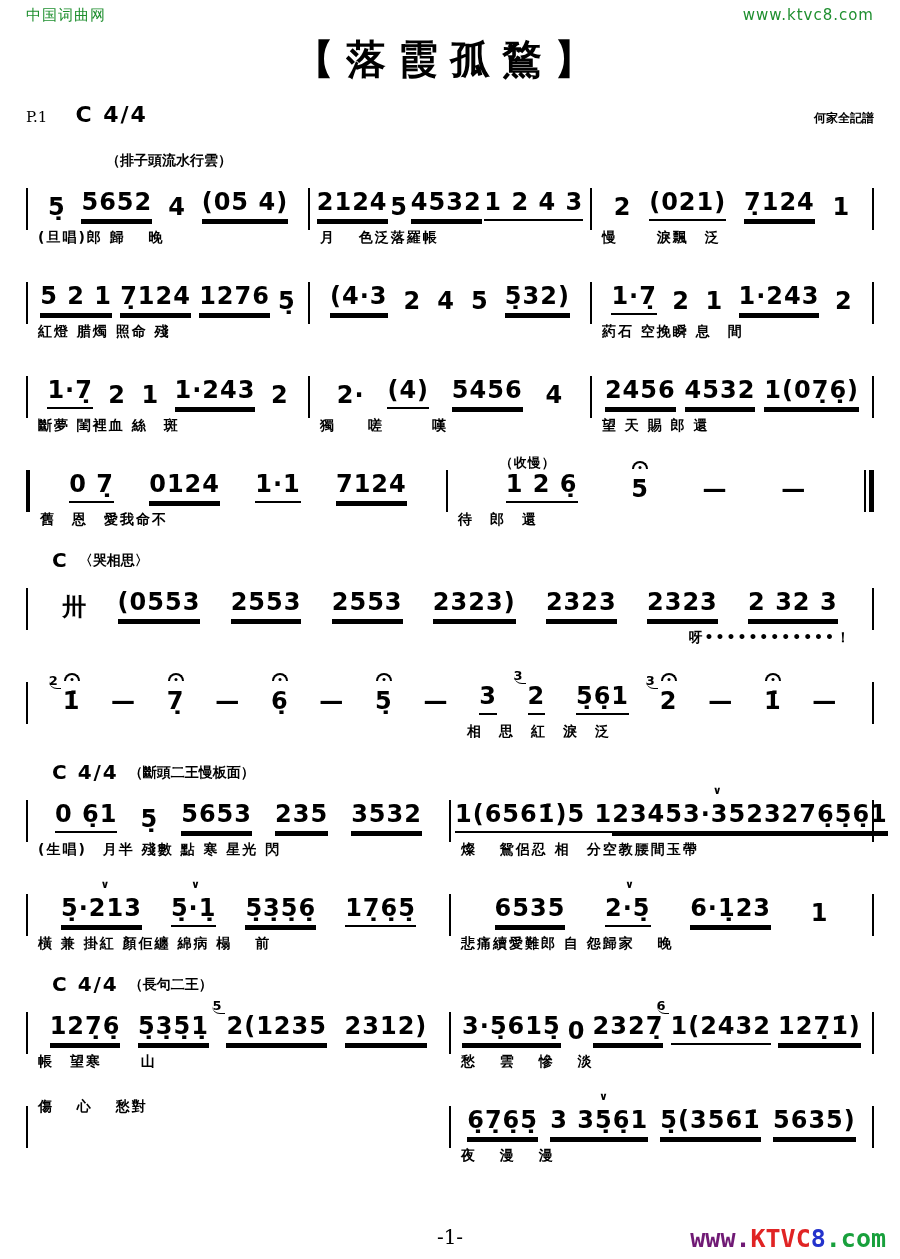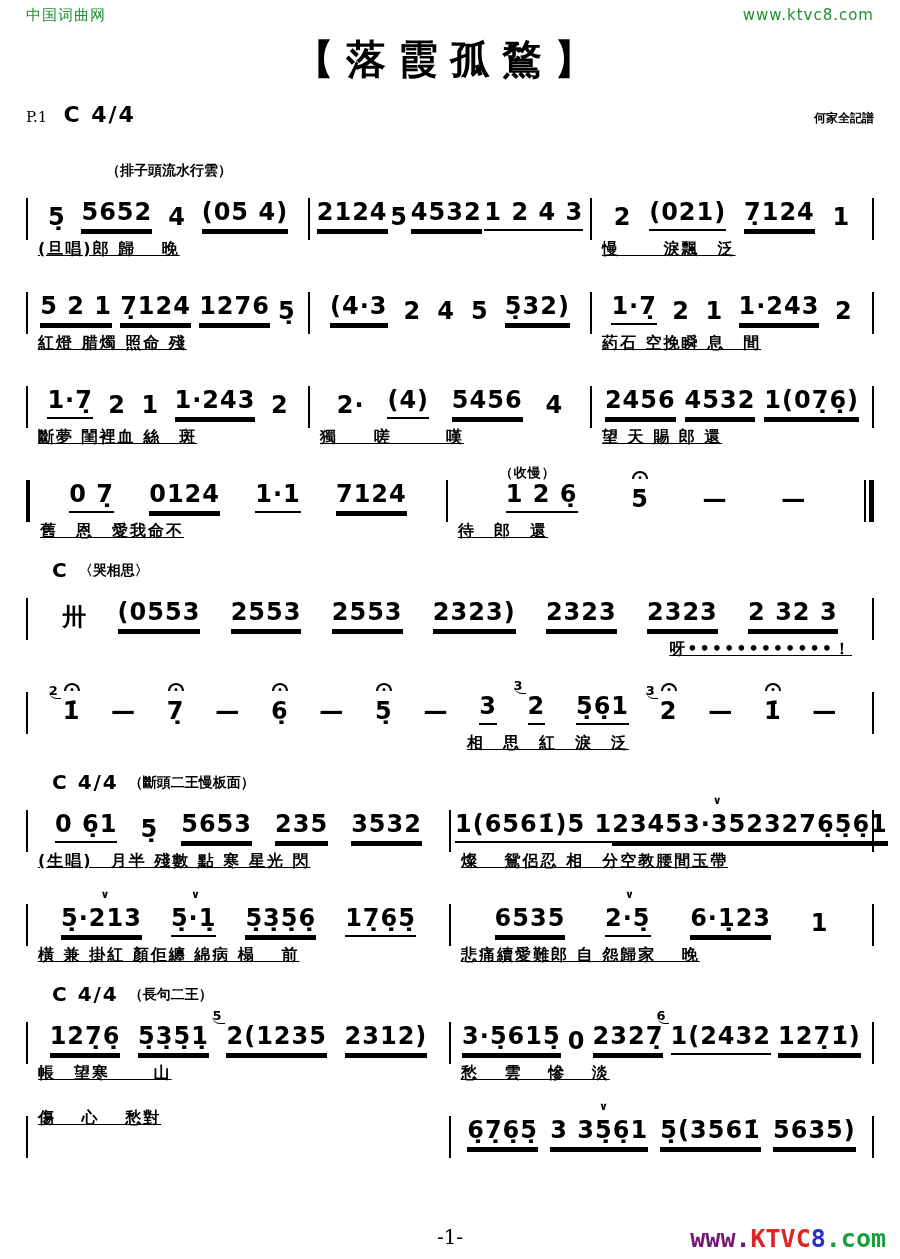--- a/index.html
+++ b/index.html
@@ -15,26 +15,26 @@
   .site{font-size:15px;letter-spacing:1px;}
 
   
   .title{
     text-align:center;font-family:Liberation Sans, sans-serif;
     font-weight:bold;font-size:40px;letter-spacing:12px;margin-top:2px;height:58px;line-height:58px;
   }
 
   
   .meta{display:flex;align-items:baseline;margin-top:14px;height:28px;}
-  .pg{font-family:"DejaVu Serif","Liberation Serif",serif;font-size:15px;margin-right:16px;}
+  .pg{font-family:"DejaVu Serif","Liberation Serif",serif;font-size:15px;margin-right:28px;}
   .tsig{font-weight:bold;font-size:22px;font-family:"DejaVu Sans",sans-serif;letter-spacing:2px;}
   .transcriber{margin-left:auto;font-size:12px;font-weight:bold;}
 
   
-  .score{margin-top:28px;}
+  .score{margin-top:18px;}
   .score-system{margin-bottom:13px;}
   .label-row{height:24px;display:flex;align-items:flex-end;gap:10px;}
   .label-c{font-weight:bold;font-size:20px;letter-spacing:2px;}
   .label-note{font-size:14px;font-weight:bold;padding-bottom:2px;}
   .sys-row{display:flex;align-items:flex-start;width:100%;}
   .bar{width:2px;background:#000;height:42px;margin-top:16px;flex:0 0 auto;}
   .bar.thick{width:5px;margin-left:3px;}
   .measure{flex:1 1 0;min-width:0;display:flex;flex-direction:column;}
   .m-notes{
     display:flex;align-items:flex-end;justify-content:space-evenly;
@@ -60,22 +60,22 @@
     font-size:11px;font-weight:bold;line-height:11px;
   }
   .grace{
     position:absolute;top:-12px;left:-14px;font-size:13px;font-weight:bold;line-height:12px;
     border-bottom-left-radius:8px;border-bottom:1.5px solid #000;padding:0 2px 1px 0;
   }
   .g-ann{
     position:absolute;top:-21px;left:-6px;font-size:13px;font-weight:bold;white-space:nowrap;
   }
   .m-lyr{
-    font-size:16px;font-weight:bold;letter-spacing:2px;white-space:pre;
-    padding:8px 6px 0 10px;min-height:24px;text-decoration:underline;
+    font-size:14px;font-weight:bold;letter-spacing:2px;white-space:pre;
+    padding:8px 6px 0 10px;min-height:24px;
   }
   .m-lyr.right{text-align:right;padding-right:20px;}
   .m-lyr.mid{padding-left:52%;}
 
   
   .footer-page{
     position:absolute;bottom:10px;left:0;width:100%;text-align:center;
     font-family:"DejaVu Serif","Liberation Serif",serif;font-size:20px;
   }
   .footer-logo{
@@ -119,20 +119,21 @@
             <div class="m-lyr">(旦唱)郎 歸　 晚</div>
           </div>
           <span class="bar"></span>
           <div class="measure">
             <div class="m-notes">
               <span class="grp u2">2124</span>
               <span class="grp">5</span>
               <span class="grp u2">4532</span>
               <span class="grp u1">1 2 4 3</span>
             </div>
+            <div class="m-lyr">月　 色泛落羅帳</div>
           </div>
           <span class="bar"></span>
           <div class="measure">
             <div class="m-notes">
               <span class="grp">2</span>
               <span class="grp u1">(021)</span>
               <span class="grp u2">7̣124</span>
               <span class="grp">1</span>
             </div>
             <div class="m-lyr">慢　　 淚飄　泛</div>
@@ -381,20 +382,21 @@
             <div class="m-lyr">傷　 心　 愁對</div>
           </div>
           <span class="bar"></span>
           <div class="measure">
             <div class="m-notes">
               <span class="grp u2">6̣7̣6̣5̣</span>
               <span class="grp u2">3 35̣6̣1<span class="mk-v">∨</span></span>
               <span class="grp u2">5̣(3561̇</span>
               <span class="grp u2">5635)</span>
             </div>
+            <div class="m-lyr">夜　 漫　 漫</div>
           </div>
           <span class="bar"></span>
         </div>
       </div>
     </div>
 
   <div class="footer-page">-1-</div>
   <div class="footer-logo"><span style="color: #701a75;">www.</span><span style="color: rgb(224, 36, 36);">KTVC</span><span style="color: rgb(36, 51, 204);">8</span><span style="color: rgb(24, 160, 60);">.com</span></div>
 
 </div>

